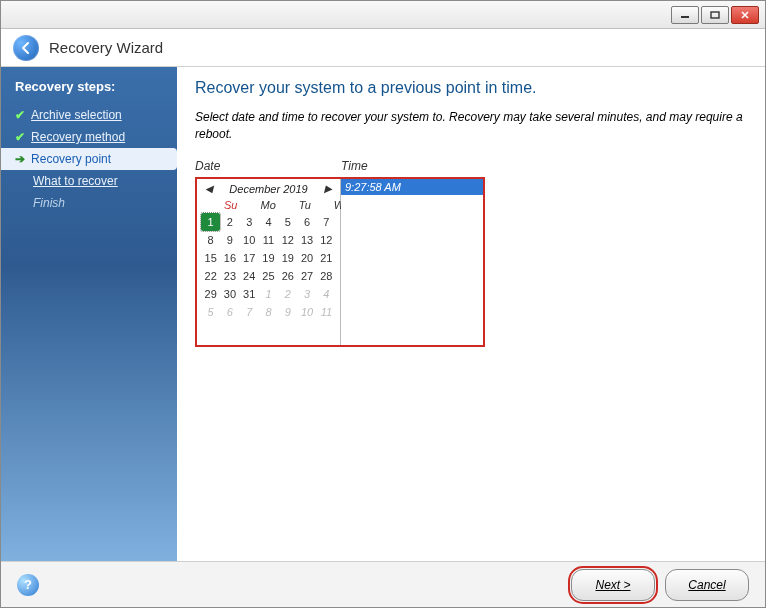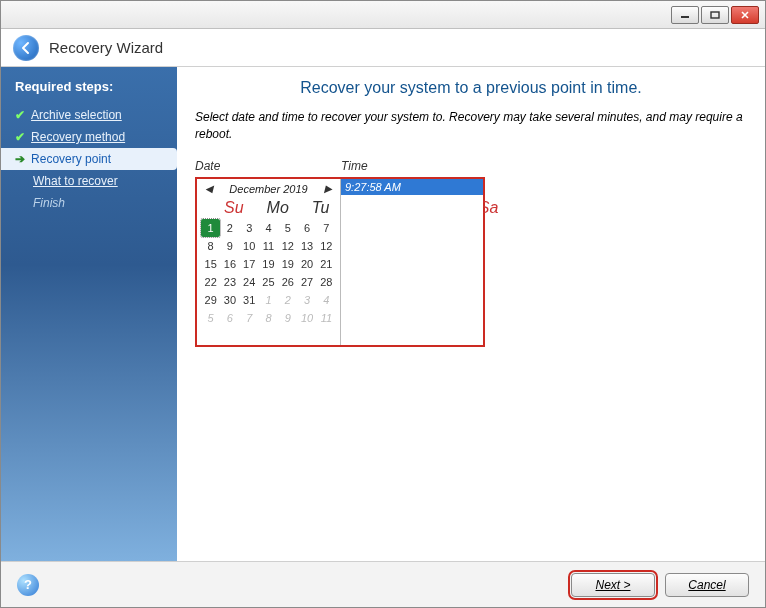--- a/index.html
+++ b/index.html
@@ -104,21 +104,20 @@
   .main {
     flex: 1;
     padding: 12px 18px;
     position: relative;
     color: #333;
   }
   .main-title {
     color: #14548e;
     font-size: 16px;
     margin-bottom: 12px;
-    text-align: center;
   }
   .subtitle {
     color: #000000;
     font-style: italic;
     font-size: 12px;
     margin-bottom: 16px;
     line-height: 1.4;
   }
   .col-headers { display: flex; }
   .col-h { font-style: italic; font-size: 12px; color: #333; padding-bottom: 4px; }
@@ -139,21 +138,21 @@
   }
   .cal-head {
     display: flex; align-items: center; justify-content: space-between;
     padding: 2px 2px 4px;
     font-style: italic;
   }
   .cal-head .nav { cursor: pointer; color: #333; font-size: 10px; padding: 0 2px;}
   .cal-head .month { color: #222; }
   .dow, .weeks { display: grid; grid-template-columns: repeat(7, 1fr); text-align: center; }
   .dow { font-style: italic; margin-bottom: 2px; }
-  .dow div { font-size: 16px; margin-left: 23px; }
+  .dow div { font-size: 11px; margin-left: 23px; }
   .dow div.we { color: #c33; }
   .weeks div {
     font-size: 11px;
     padding: 1px 0;
     line-height: 16px;
     border-radius: 2px;
   }
   .weeks div.other { color: #bbb; font-style: italic; }
   .weeks div.sel {
     background: #1f8a3b;
@@ -188,23 +187,23 @@
     border-radius: 50%;
     background: radial-gradient(circle at 30% 30%, #aee1ff, #2f79d4);
     color: #fff;
     display: flex; align-items: center; justify-content: center;
     font-weight: bold;
     font-size: 13px;
     cursor: pointer;
   }
   .footer-spacer { flex: 1; }
   .btn {
-    min-width: 84px; height: 24px;
+    min-width: 84px; height: 32px;
     border: 1px solid #8a8a8a;
-    border-radius: 4px;
+    border-radius: 12px;
     background: linear-gradient(to bottom, #fdfdfd, #e2e2e2);
     font-size: 12px;
     cursor: pointer;
     text-decoration: underline;
     font-style: italic;
     padding: 0 10px;
   }
   .btn.next-outline {
     outline: 2px solid #cc2a22;
     outline-offset: 1px;
@@ -236,21 +235,21 @@
   <div class="back-btn">
     <svg width="14" height="14" viewBox="0 0 14 14">
         <path d="M9 2 L4 7 L9 12" stroke="#fff" stroke-width="2" fill="none" stroke-linecap="round" stroke-linejoin="round"></path>
       </svg>
   </div>
   <div class="page-title">Recovery Wizard</div>
 </div>
 
 <div class="body">
   <div class="sidebar">
-    <div class="sidebar-heading">Required steps:</div>
+    <div class="sidebar-heading">Recovery steps:</div>
     <div id="steps">
         <div class="step">
           <span class="tick">✔</span>
           <span class="label">Archive selection</span>
         </div>
         <div class="step">
           <span class="tick">✔</span>
           <span class="label">Recovery method</span>
         </div>
         <div class="step current">

